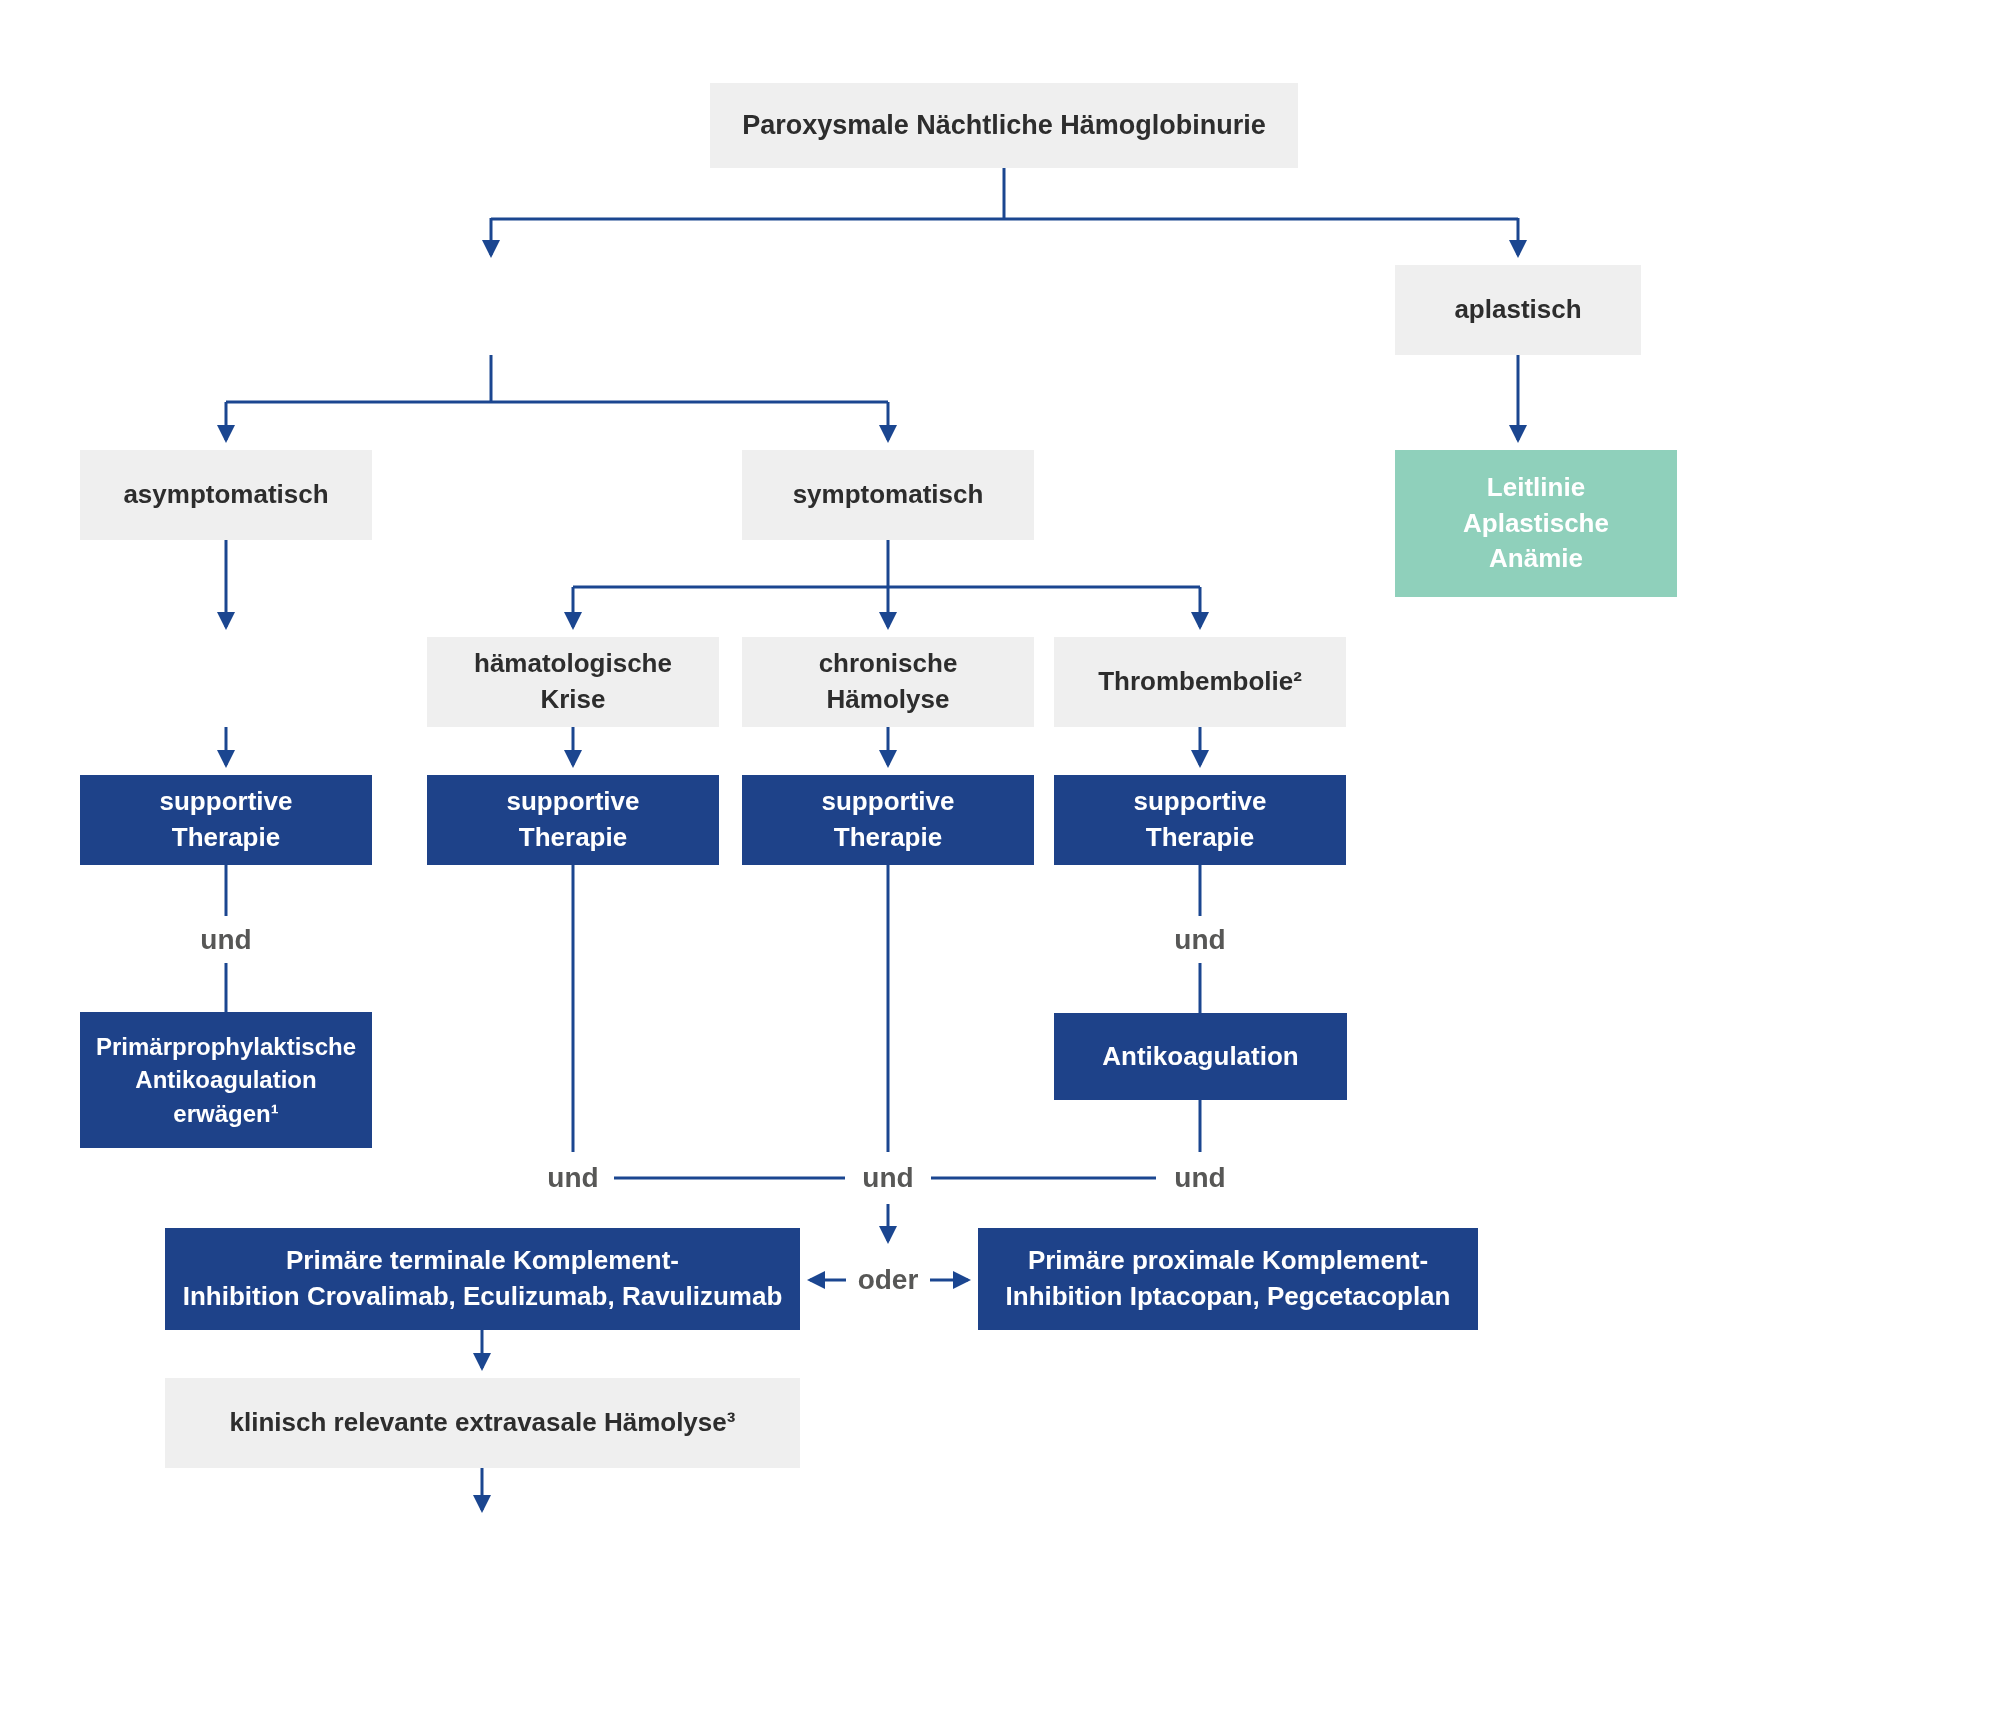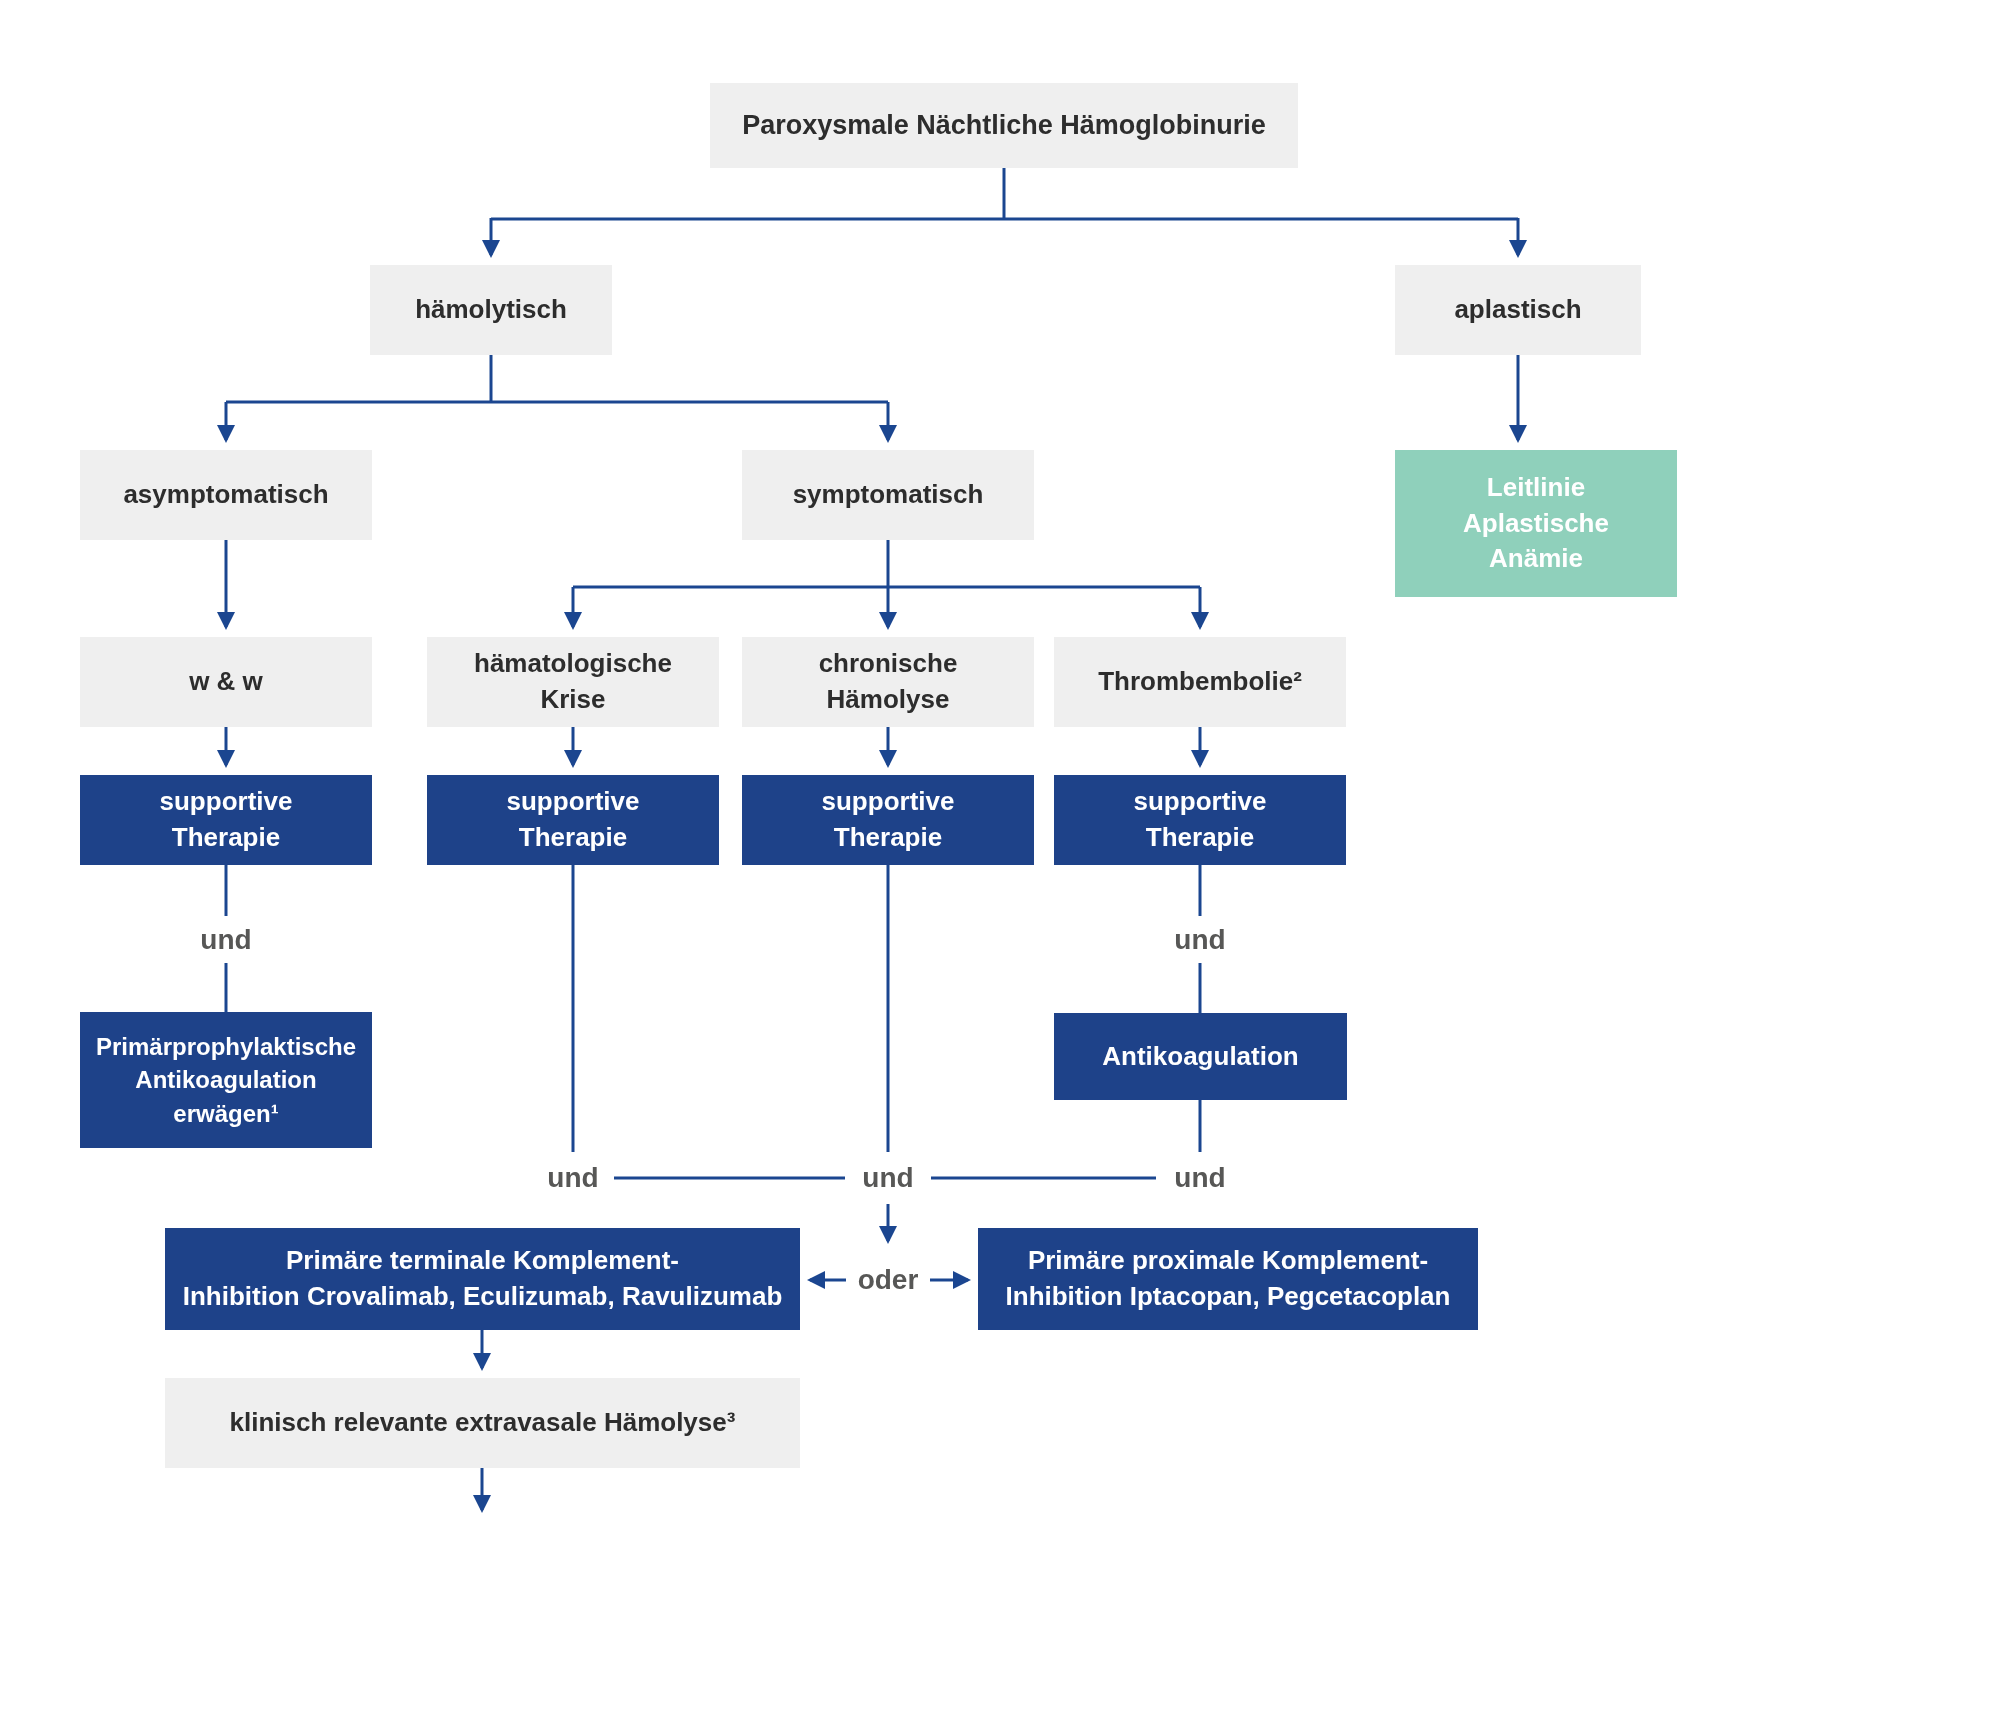--- a/index.html
+++ b/index.html
@@ -91,33 +91,31 @@
 
     <path d="M846 1280 H810" marker-end="url(#arrowhead)"></path>
     <path d="M930 1280 H968" marker-end="url(#arrowhead)"></path>
 
     <path d="M482 1330 V1368" marker-end="url(#arrowhead)"></path>
     <path d="M482 1468 V1510" marker-end="url(#arrowhead)"></path>
   </svg>
 
   <div class="node gray title" style="left:710px;top:83px;width:588px;height:85px">Paroxysmale Nächtliche Hämoglobinurie</div>
 
-  <div class="node gray" style="left:370px;top:265px;width:242px;height:90px">hämolytisch</div>
 
   <div class="node gray" style="left:1395px;top:265px;width:246px;height:90px">aplastisch</div>
 
   <div class="node gray" style="left:80px;top:450px;width:292px;height:90px">asymptomatisch</div>
 
   <div class="node gray" style="left:742px;top:450px;width:292px;height:90px">symptomatisch</div>
 
   <div class="node green" style="left:1395px;top:450px;width:282px;height:147px">Leitlinie
 Aplastische
 Anämie</div>
 
-  <div class="node gray" style="left:80px;top:637px;width:292px;height:90px">w &amp; w</div>
 
   <div class="node gray" style="left:427px;top:637px;width:292px;height:90px">hämatologische
 Krise</div>
 
   <div class="node gray" style="left:742px;top:637px;width:292px;height:90px">chronische
 Hämolyse</div>
 
   <div class="node gray" style="left:1054px;top:637px;width:292px;height:90px">Thrombembolie²</div>
 
   <div class="node blue" style="left:80px;top:775px;width:292px;height:90px">supportive

